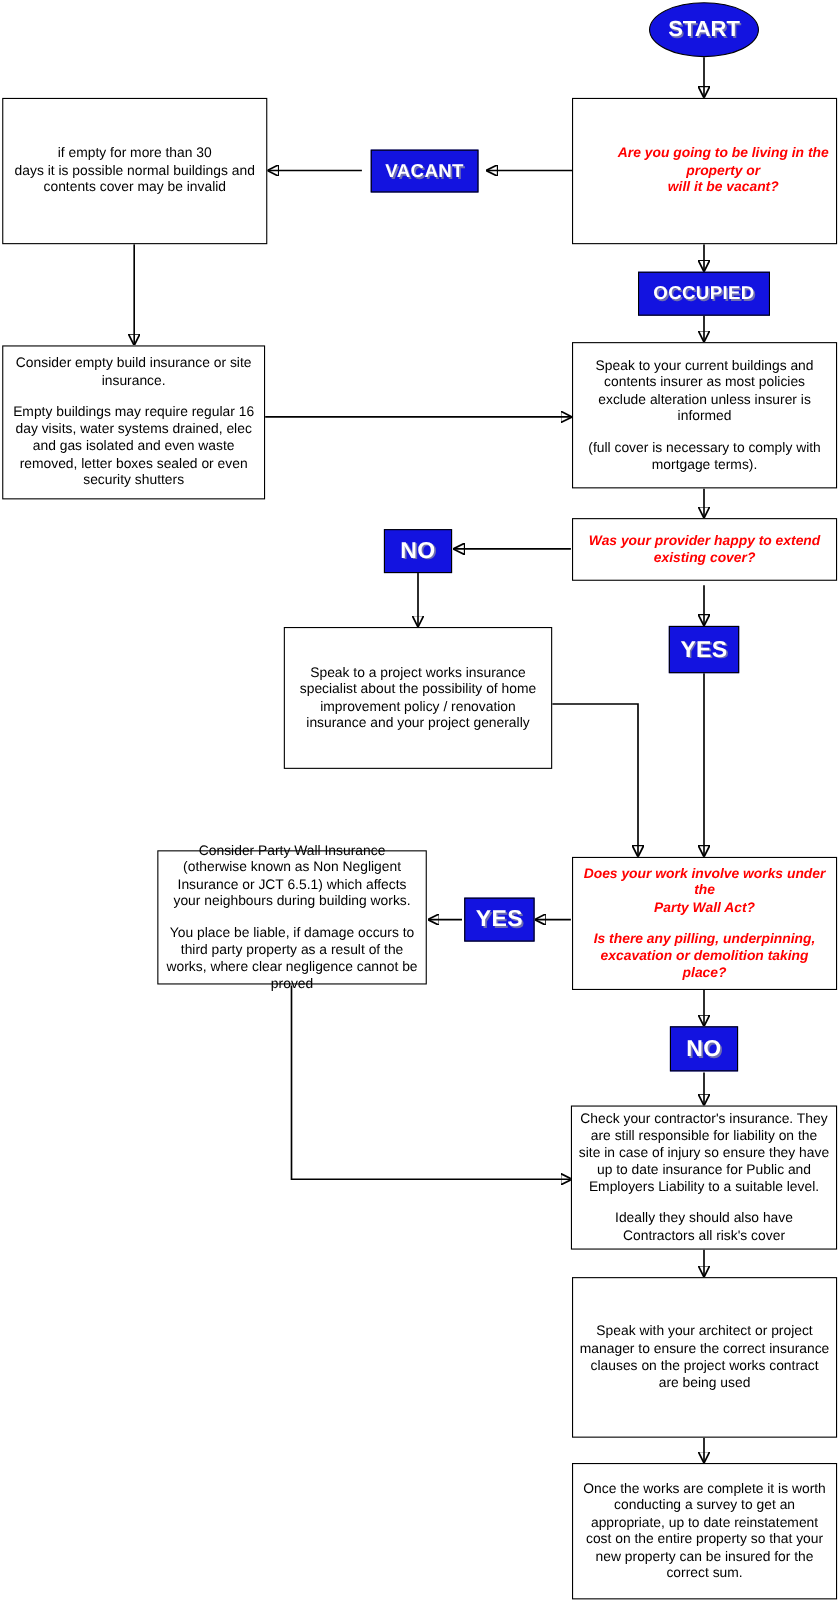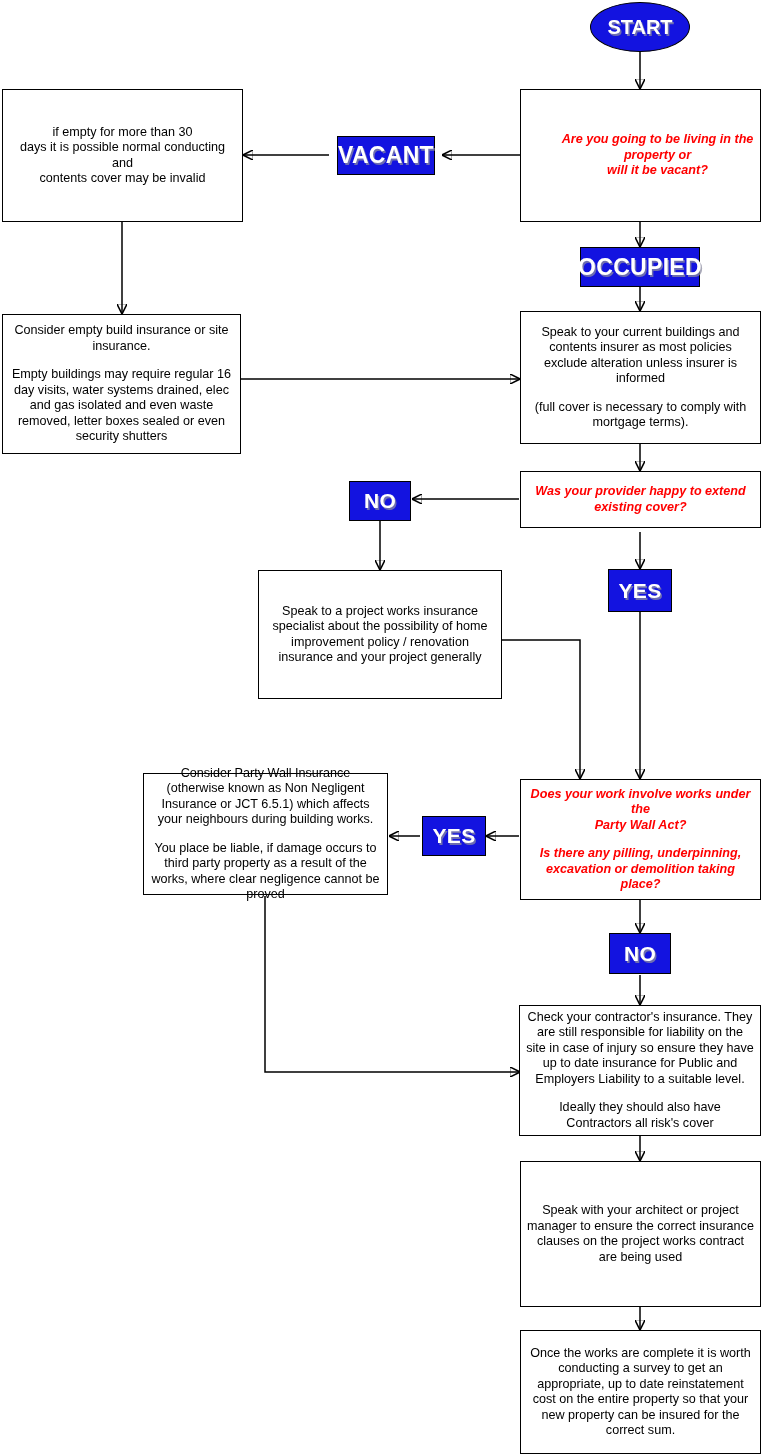--- a/index.html
+++ b/index.html
@@ -48,21 +48,21 @@
     font-size: 12.6px;
     line-height: 15.5px;
   }
 
   
   .chip {
     background: #1313e0;
     border: 1.6px solid #000000;
     color: #ffffff;
     font-weight: bold;
-    font-size: 23px;
+    font-size: 17px;
     letter-spacing: 0.3px;
     text-shadow: 1.5px 1.5px 0 rgba(140,140,160,0.75);
   }
   .chip.small { font-size: 21px; }
 
   
   .ellipse {
     background: #1313e0;
     border: 1.6px solid #000000;
     border-radius: 50%;
@@ -149,21 +149,21 @@
     <span>VACANT</span>
   </div>
 
   <div class="node chip" style="left:580px; top:247px; width:120px; height:40px;">
     <span>OCCUPIED</span>
   </div>
 
   <div class="node box" style="left:2px; top:89px; width:241px; height:133px;justify-content:center;">
     <div class="txt">
       <div>if empty for more than 30</div>
-      <div>days it is possible normal conducting and</div>
+      <div>days it is possible normal buildings and</div>
       <div>contents cover may be invalid</div>
     </div>
   </div>
 
   <div class="node box" style="left:2px; top:314px; width:239px; height:140px;">
     <div class="txt">
       <div class="para">Consider empty build insurance or site insurance.</div>
       <div class="para">Empty buildings may require regular 16 day visits, water systems drained, elec and gas isolated and even waste removed, letter boxes sealed or even security shutters</div>
     </div>
   </div>

